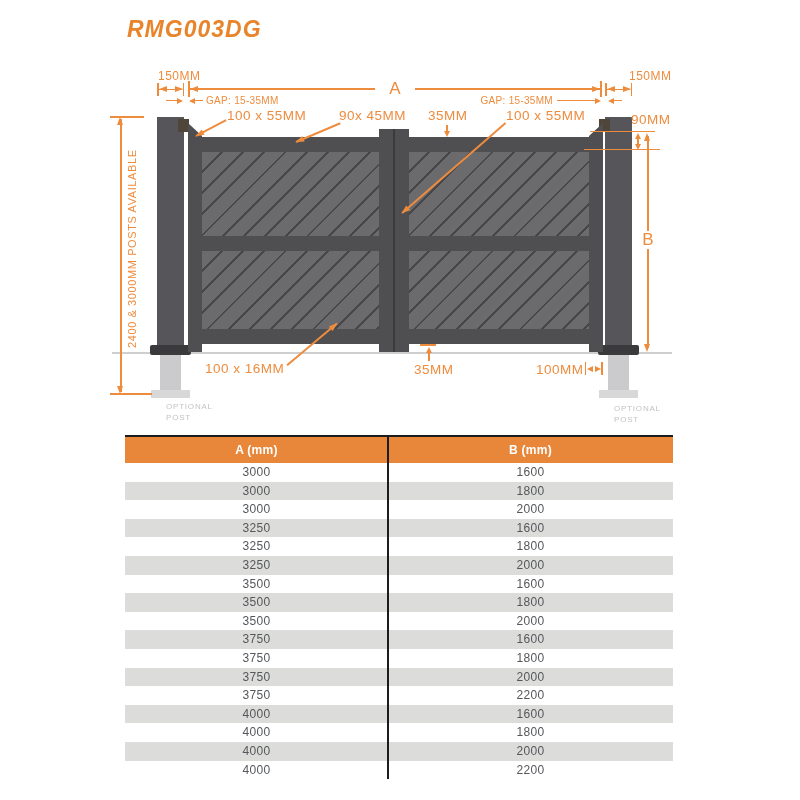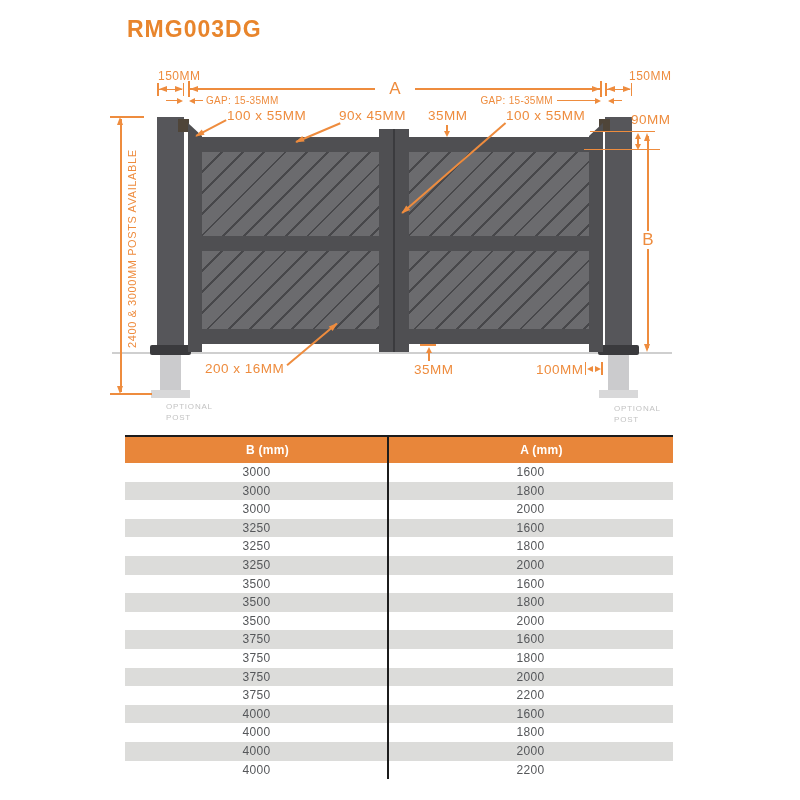--- a/index.html
+++ b/index.html
@@ -14,21 +14,21 @@
     --opt:#cbcbcd;
     --opt-txt:#c3c3c3;
     --ink:#1c1c1c;
     --row-alt:#dcdcda;
     --row-txt:#55575a;
   }
   html,body{margin:0;padding:0;background:#fff;}
   #canvas{position:relative;width:800px;height:800px;background:#fff;overflow:hidden;
           font-family:"Liberation Sans", sans-serif;}
   .abs{position:absolute;}
-  #page-title{left:127px;top:16px;font-size:23px;font-weight:bold;color:var(--title-orange);letter-spacing:1px;}
+  #page-title{left:127px;top:16px;font-size:23px;font-weight:bold;color:var(--title-orange);letter-spacing:1px;font-style:italic;}
   
   .post{background:var(--post);}
   .frame{background:var(--frame);}
   .panel{background:var(--panel);
     background-image:repeating-linear-gradient(135deg, var(--panel) 0 13px, var(--panel-line) 13px 15px);}
   .plate{background:var(--plate);border-radius:2px;}
   .opt{background:var(--opt);}
   .optflange{background:#d8d8d9;}
   .hinge{background:#4f4539;}
   .ground{background:#cfcfcf;}
@@ -175,38 +175,38 @@
     <div class="abs arr d" style="left:644.3px;top:344px;"></div>
     <div class="abs dtxt-big" style="left:638px;top:231px;width:20px;">B</div>
 
     <div class="abs tick" style="left:110px;top:116px;width:34px;height:1.5px;"></div>
     <div class="abs tick" style="left:110px;top:393px;width:42px;height:1.5px;"></div>
     <div class="abs dline" style="left:120px;top:119px;width:1.5px;height:273px;"></div>
     <div class="abs arr u" style="left:117.3px;top:117px;"></div>
     <div class="abs arr d" style="left:117.3px;top:386px;"></div>
     <div class="abs vtext" style="left:126px;top:148px;height:200px;">2400 &amp; 3000MM POSTS AVAILABLE</div>
 
-    <div class="abs dtxt" style="left:205px;top:361px;">200 x 16MM</div>
+    <div class="abs dtxt" style="left:205px;top:361px;">100 x 16MM</div>
 
     <div class="abs tick" style="left:420px;top:344px;width:16px;height:1.5px;"></div>
     <div class="abs arr su" style="left:425.7px;top:347px;"></div>
     <div class="abs dline" style="left:428px;top:352px;width:1.5px;height:9px;"></div>
     <div class="abs dtxt" style="left:414px;top:362px;">35MM</div>
 
     <div class="abs dtxt" style="left:536px;top:362px;">100MM</div>
     <div class="abs tick" style="left:584.5px;top:362px;width:1.5px;height:13px;"></div>
     <div class="abs tick" style="left:601px;top:362px;width:1.5px;height:13px;"></div>
     <div class="abs arr sl" style="left:586.5px;top:365.5px;"></div>
     <div class="abs arr sr" style="left:594.5px;top:365.5px;"></div>
   </div>
 
   <div id="spec-table">
     <div class="thead">
+      <div class="thcell c1">A (mm)</div>
       <div class="thcell c2">B (mm)</div>
-      <div class="thcell c1">A (mm)</div>
     </div>
     <div>
         <div class="trow">
           <div class="tcell c1">3000</div>
           <div class="tcell">1600</div>
         </div>
         <div class="trow">
           <div class="tcell c1">3000</div>
           <div class="tcell">1800</div>
         </div>

